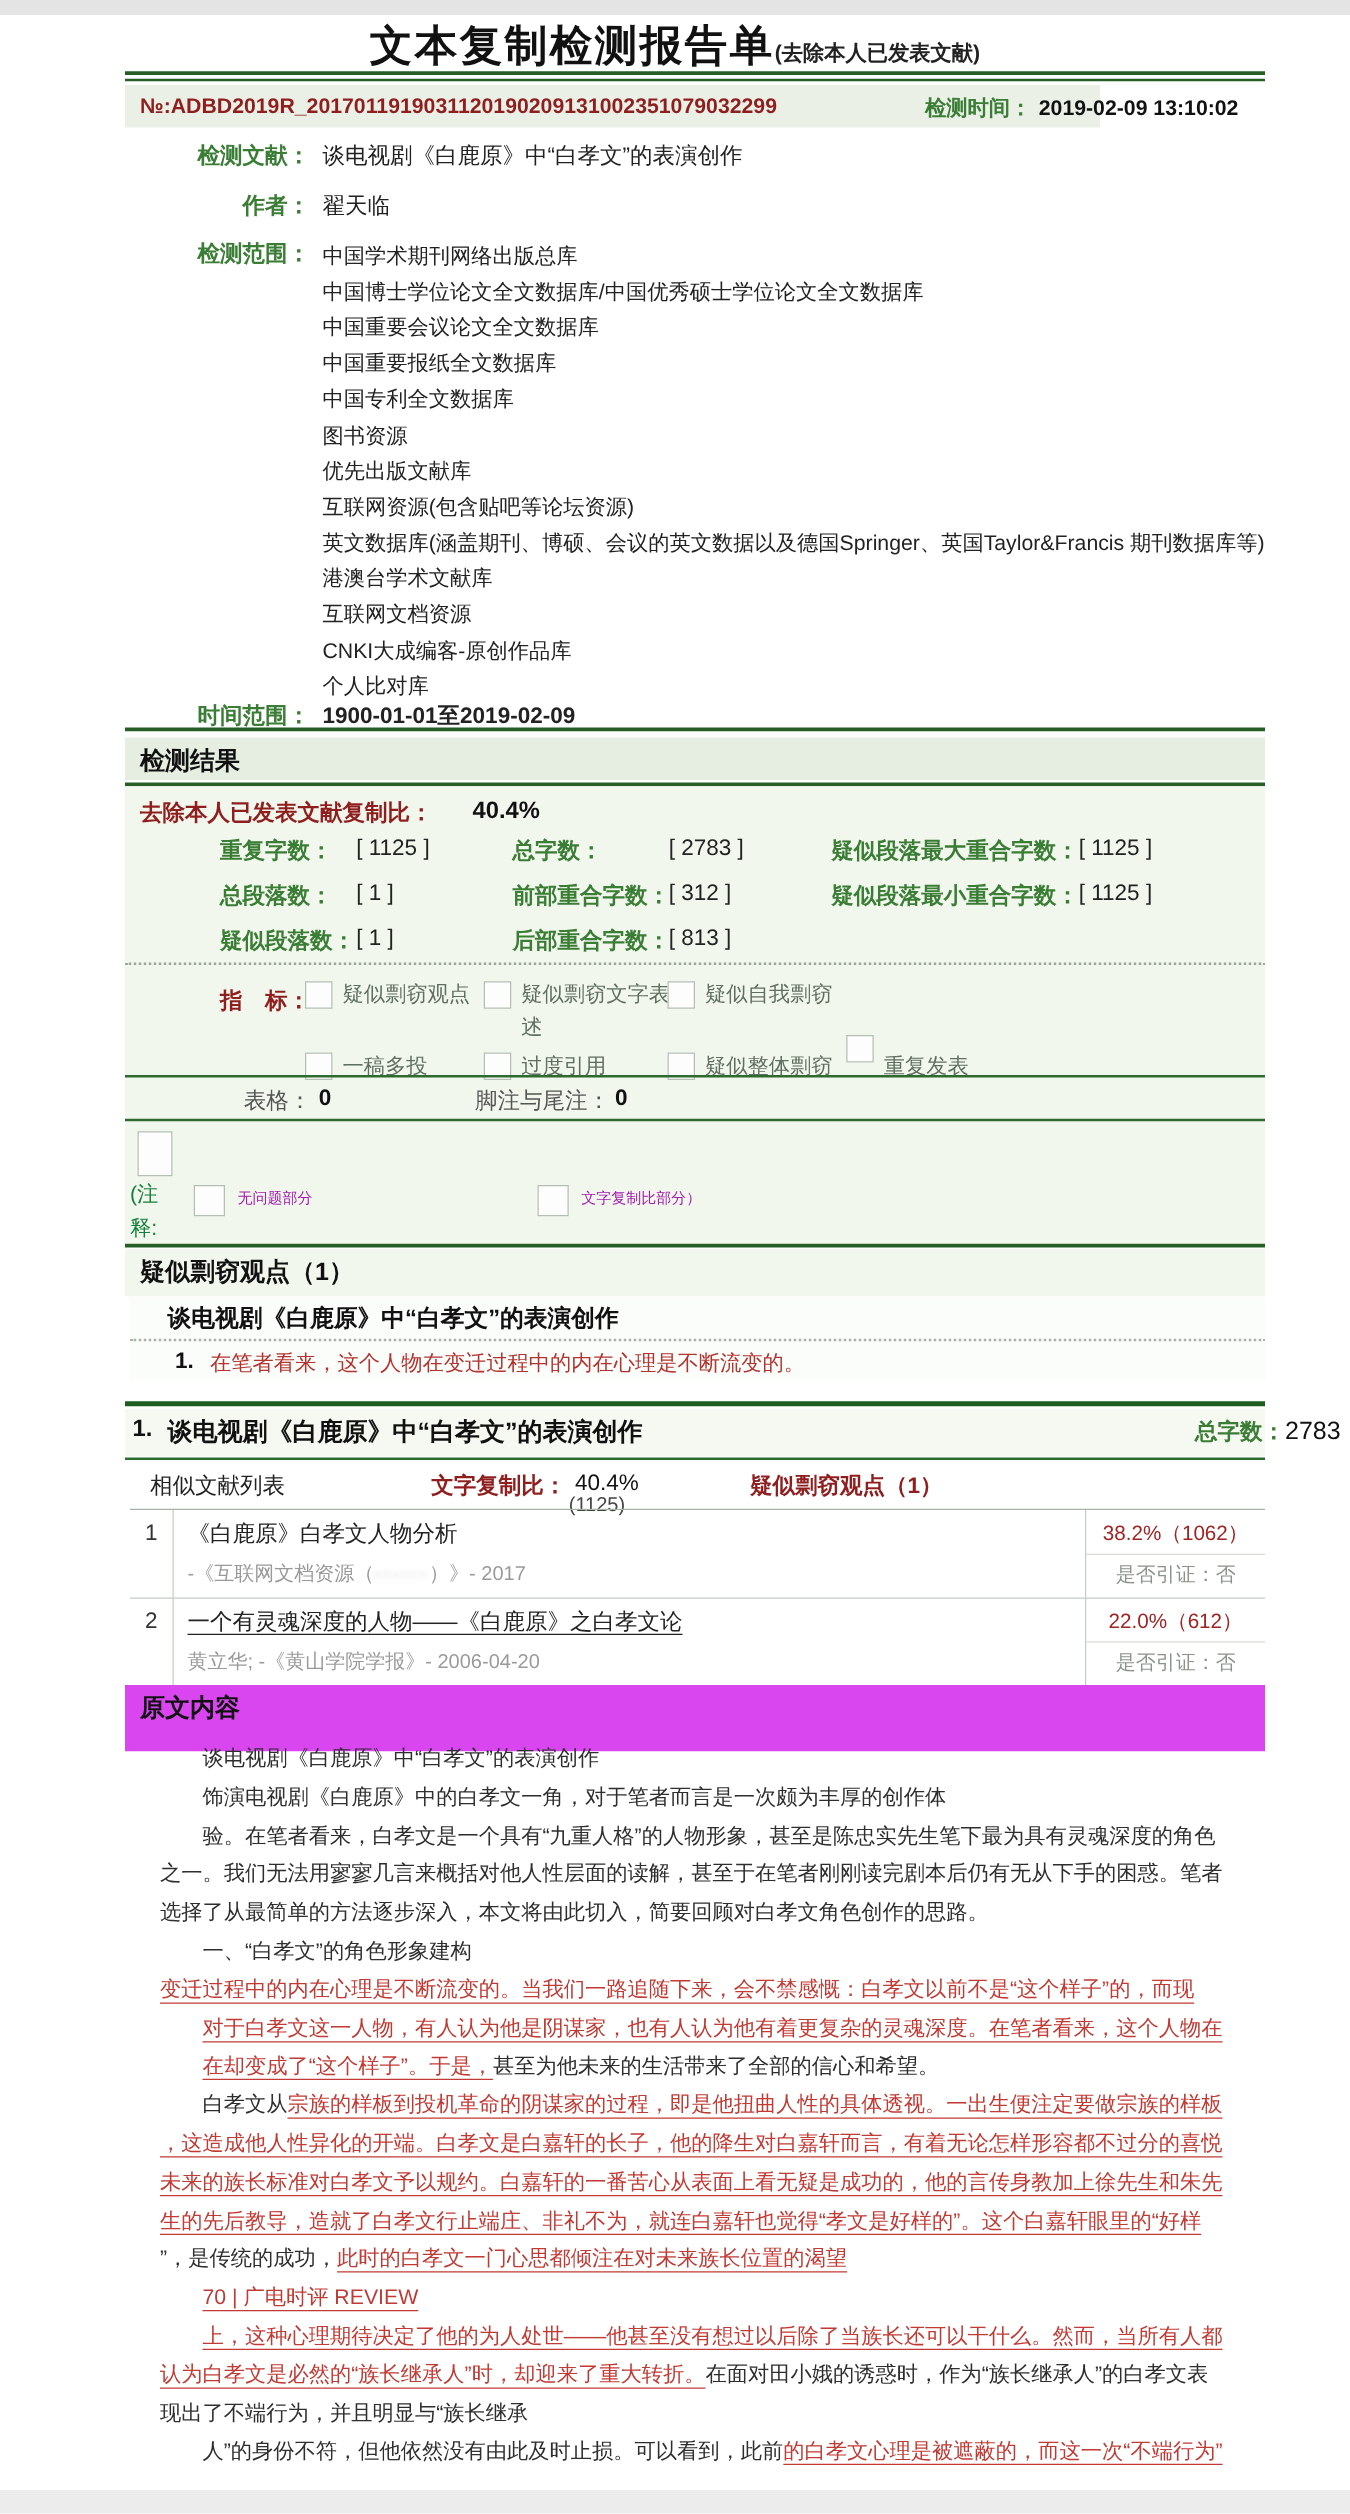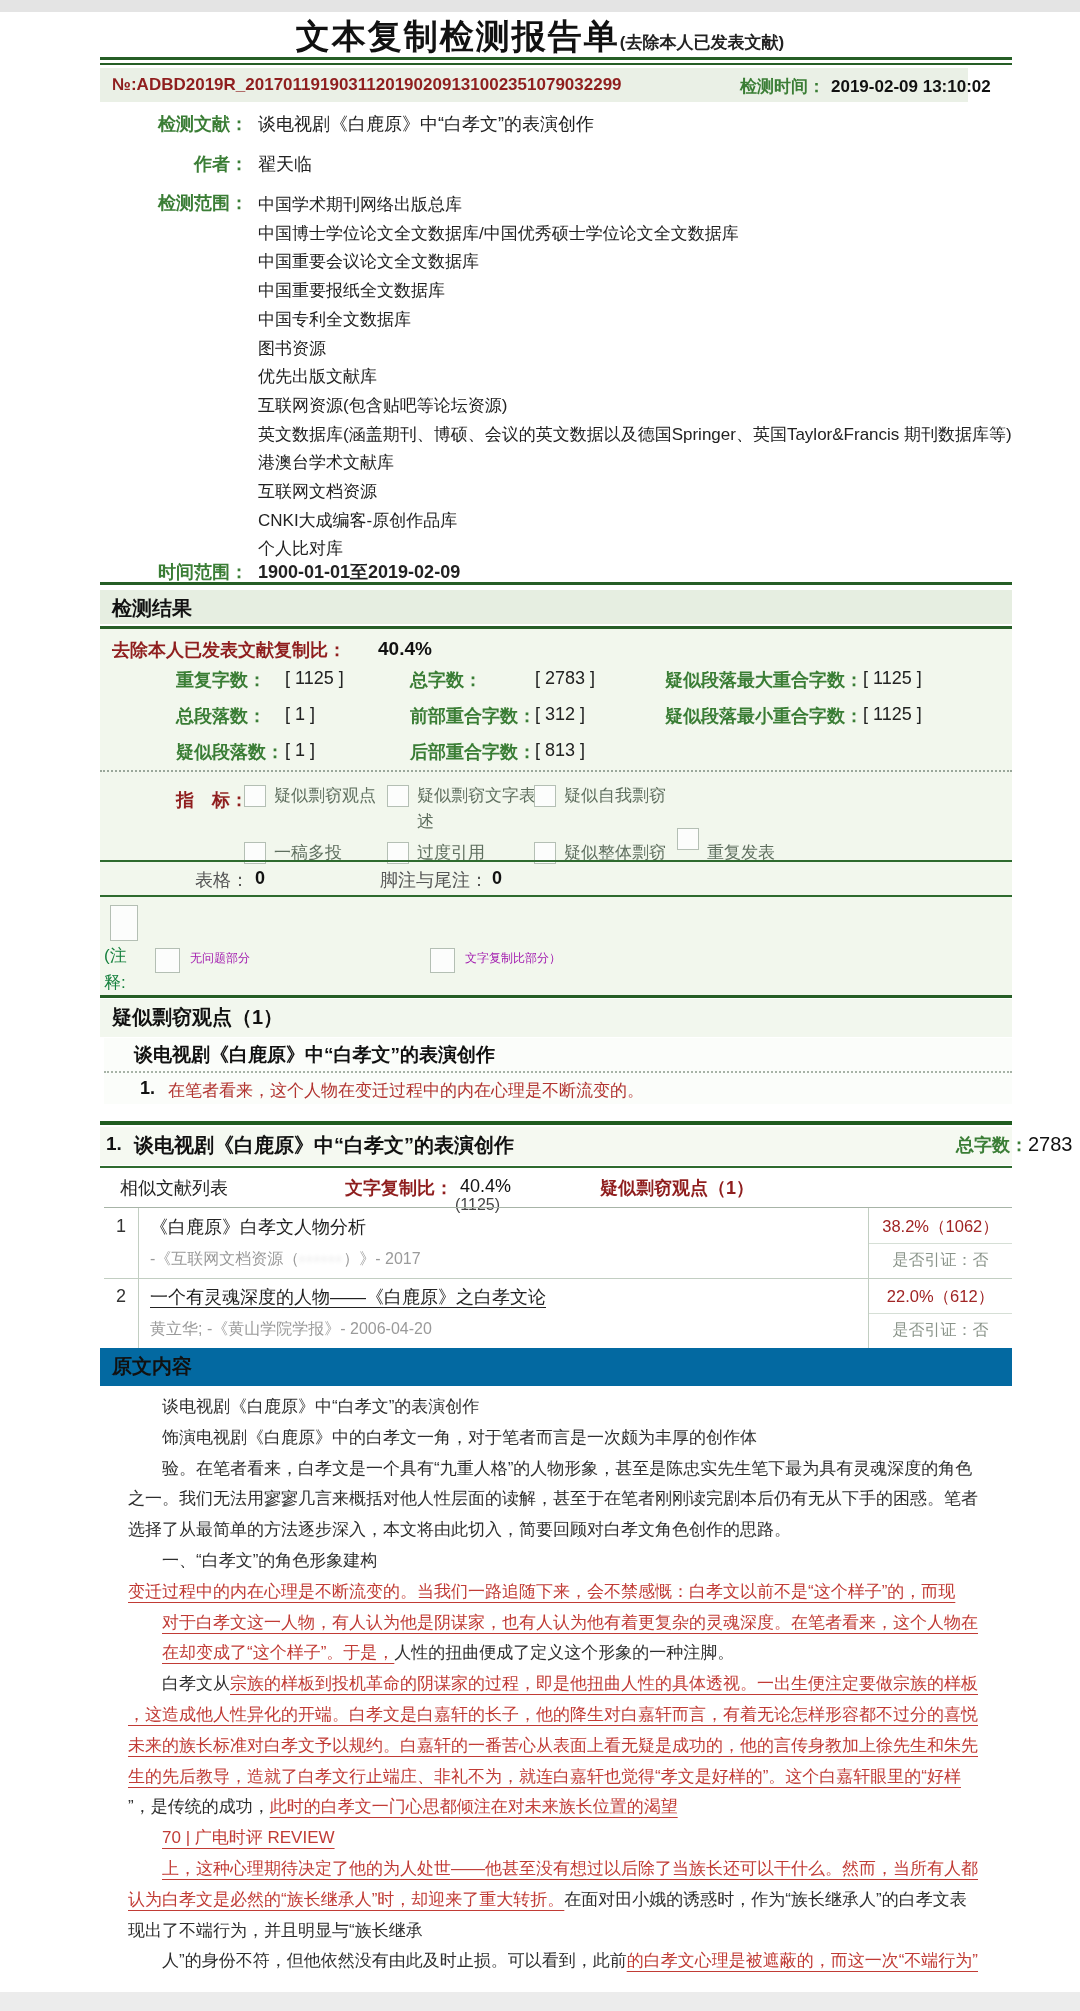--- a/index.html
+++ b/index.html
@@ -11,21 +11,21 @@
   .darkred{color:#8f1e1e;font-weight:bold;}
   
   .top-strip{top:0;left:0;width:1080px;height:12px;background:#e4e4e4;}
   .title-row{top:14px;left:0;width:1080px;text-align:center;white-space:nowrap;}
   .main-title{font-size:34px;font-weight:bold;color:#111;letter-spacing:2px;}
   .title-suffix{font-size:17px;font-weight:bold;color:#222;}
   .dline{left:100px;width:912px;height:3px;border-top:3px solid #265e26;border-bottom:2px solid #265e26;background:transparent;}
   .sline3{left:100px;width:912px;height:3px;background:#265e26;}
   .sline2{left:100px;width:912px;height:2px;background:#2e6b2e;}
   .dotline{left:100px;width:912px;height:0;border-top:2px dotted #9aa79a;}
-  .no-band{top:68px;left:100px;width:868px;height:34px;background:#eaf0e6;}
+  .no-band{top:68px;left:100px;width:780px;height:34px;background:#eaf0e6;}
   .report-no{position:absolute;left:12px;top:7px;font-size:17px;}
   .time-group{position:absolute;left:640px;top:7px;font-size:17px;white-space:nowrap;}
   .time-group .lbl{font-size:17px;}
   .time-val{color:#111;font-weight:bold;margin-left:6px;}
   
   .meta-row{left:100px;width:912px;}
   .meta-lbl{display:inline-block;width:148px;text-align:right;font-size:18px;vertical-align:top;}
   .meta-val{display:inline-block;margin-left:10px;font-size:18px;color:#222;vertical-align:top;}
   .scope-item{font-size:17px;color:#222;line-height:28.7px;white-space:nowrap;}
   #scope-list{display:inline-block;margin-left:10px;vertical-align:top;}
@@ -82,21 +82,21 @@
   .sim-no{position:absolute;left:0;top:8px;width:34px;text-align:center;font-size:18px;color:#333;}
   .sim-title{position:absolute;left:46px;top:7px;font-size:18px;color:#222;white-space:nowrap;}
   .sim-title.u{text-decoration:underline;text-underline-offset:4px;}
   .sim-src{position:absolute;left:46px;top:41px;font-size:16px;color:#9a9a9a;white-space:nowrap;}
   .sim-blur{filter:blur(2.5px);color:#888;letter-spacing:2px;}
   .sim-pct{position:absolute;left:765px;top:8px;width:143px;text-align:center;font-size:16.5px;color:#a02424;}
   .sim-cited{position:absolute;left:765px;top:42px;width:143px;text-align:center;font-size:16px;color:#8a948a;}
   .sim-div-r{position:absolute;left:765px;width:143px;height:1px;background:#d6dfd6;}
   .sim-div-f{position:absolute;left:0;width:908px;height:1px;background:#c2cec2;}
   
-  .band-orig{top:1348px;background:#0369a1;height:38px;}
+  .band-orig{top:1348px;background:#d946ef;height:53px;}
   #content-body{top:1392px;left:108px;width:904px;height:600px;overflow:hidden;}
   .cline{height:30.8px;line-height:30.8px;white-space:nowrap;font-size:17px;}
   .cline.ind1{padding-left:54px;}
   .cline.ind0{padding-left:20px;}
   .seg-k{color:#2e2e2e;}
   .seg-r{color:#c13b35;text-decoration:underline;text-underline-offset:5px;text-decoration-thickness:1px;}
   .bottom-strip{top:1992px;left:0;width:1080px;height:19px;background:#ececec;}
 </style>
 </head>
 <body>
@@ -258,21 +258,21 @@
 
   <div class="abs" id="content-body">
       <div class="cline ind1"><span class="seg-k">谈电视剧《白鹿原》中“白孝文”的表演创作</span></div>
       <div class="cline ind1"><span class="seg-k">饰演电视剧《白鹿原》中的白孝文一角，对于笔者而言是一次颇为丰厚的创作体</span></div>
       <div class="cline ind1"><span class="seg-k">验。在笔者看来，白孝文是一个具有“九重人格”的人物形象，甚至是陈忠实先生笔下最为具有灵魂深度的角色</span></div>
       <div class="cline ind0"><span class="seg-k">之一。我们无法用寥寥几言来概括对他人性层面的读解，甚至于在笔者刚刚读完剧本后仍有无从下手的困惑。笔者</span></div>
       <div class="cline ind0"><span class="seg-k">选择了从最简单的方法逐步深入，本文将由此切入，简要回顾对白孝文角色创作的思路。</span></div>
       <div class="cline ind1"><span class="seg-k">一、“白孝文”的角色形象建构</span></div>
       <div class="cline ind0"><span class="seg-r">变迁过程中的内在心理是不断流变的。当我们一路追随下来，会不禁感慨：白孝文以前不是“这个样子”的，而现</span></div>
       <div class="cline ind1"><span class="seg-r">对于白孝文这一人物，有人认为他是阴谋家，也有人认为他有着更复杂的灵魂深度。在笔者看来，这个人物在</span></div>
-      <div class="cline ind1"><span class="seg-r">在却变成了“这个样子”。于是，</span><span class="seg-k">人性的扭曲便成了定义这个形象的一种注脚。</span></div>
+      <div class="cline ind1"><span class="seg-r">在却变成了“这个样子”。于是，</span><span class="seg-k">甚至为他未来的生活带来了全部的信心和希望。</span></div>
       <div class="cline ind1"><span class="seg-k">白孝文从</span><span class="seg-r">宗族的样板到投机革命的阴谋家的过程，即是他扭曲人性的具体透视。一出生便注定要做宗族的样板</span></div>
       <div class="cline ind0"><span class="seg-r">，这造成他人性异化的开端。白孝文是白嘉轩的长子，他的降生对白嘉轩而言，有着无论怎样形容都不过分的喜悦</span></div>
       <div class="cline ind0"><span class="seg-r">未来的族长标准对白孝文予以规约。白嘉轩的一番苦心从表面上看无疑是成功的，他的言传身教加上徐先生和朱先</span></div>
       <div class="cline ind0"><span class="seg-r">生的先后教导，造就了白孝文行止端庄、非礼不为，就连白嘉轩也觉得“孝文是好样的”。这个白嘉轩眼里的“好样</span></div>
       <div class="cline ind0"><span class="seg-k">”，是传统的成功，</span><span class="seg-r">此时的白孝文一门心思都倾注在对未来族长位置的渴望</span></div>
       <div class="cline ind1"><span class="seg-r">70 | 广电时评 REVIEW</span></div>
       <div class="cline ind1"><span class="seg-r">上，这种心理期待决定了他的为人处世——他甚至没有想过以后除了当族长还可以干什么。然而，当所有人都</span></div>
       <div class="cline ind0"><span class="seg-r">认为白孝文是必然的“族长继承人”时，却迎来了重大转折。</span><span class="seg-k">在面对田小娥的诱惑时，作为“族长继承人”的白孝文表</span></div>
       <div class="cline ind0"><span class="seg-k">现出了不端行为，并且明显与“族长继承</span></div>
       <div class="cline ind1"><span class="seg-k">人”的身份不符，但他依然没有由此及时止损。可以看到，此前</span><span class="seg-r">的白孝文心理是被遮蔽的，而这一次“不端行为”</span></div>

